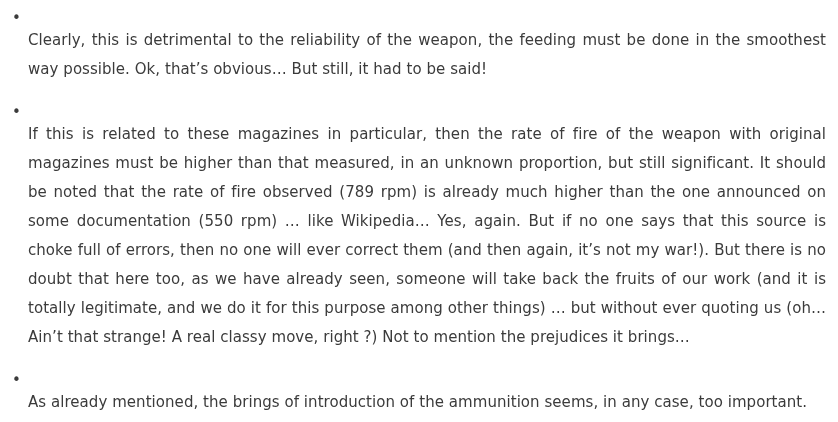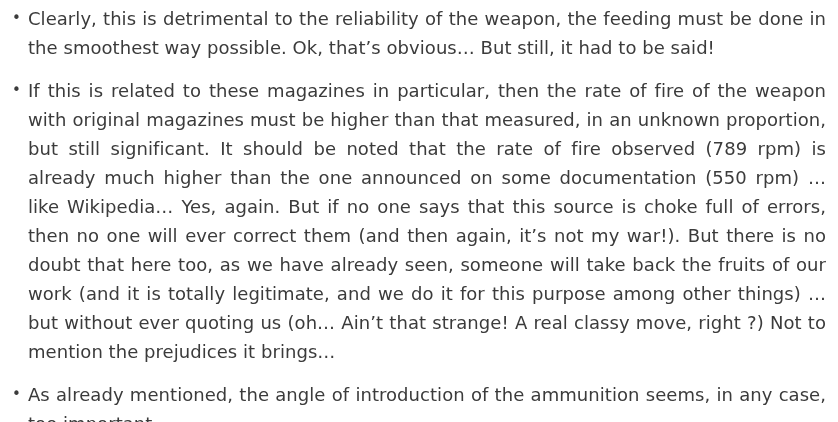--- a/index.html
+++ b/index.html
@@ -33,42 +33,43 @@
     width: 22px;
     text-align: left;
     padding-left: 6px;
     font-size: 15px;
     line-height: 29px;
     color: #3b3b3b;
     box-sizing: border-box;
   }
   .bullet-text {
     flex: 1 1 auto;
-    font-size: 18px;
+    font-size: 15px;
     line-height: 29px;
     text-align: justify;
     text-justify: inter-word;
     color: #3b3b3b;
     letter-spacing: 0.05px;
     padding-right: 4px;
+    margin-top: 22px;
   }
 </style>
 </head>
 <body>
 
 <div class="page">
 
   <div class="bullet-item">
     <div class="bullet-mark">•</div>
     <div class="bullet-text">Clearly, this is detrimental to the reliability of the weapon, the feeding must be done in the smoothest way possible. Ok, that’s obvious… But still, it had to be said!</div>
   </div>
 
   <div class="bullet-item">
     <div class="bullet-mark">•</div>
     <div class="bullet-text">If this is related to these magazines in particular, then the rate of fire of the weapon with original magazines must be higher than that measured, in an unknown proportion, but still significant. It should be noted that the rate of fire observed (789 rpm) is already much higher than the one announced on some documentation (550 rpm) … like Wikipedia… Yes, again. But if no one says that this source is choke full of errors, then no one will ever correct them (and then again, it’s not my war!). But there is no doubt that here too, as we have already seen, someone will take back the fruits of our work (and it is totally legitimate, and we do it for this purpose among other things) … but without ever quoting us (oh… Ain’t that strange! A real classy move, right ?) Not to mention the prejudices it brings…</div>
   </div>
 
   <div class="bullet-item">
     <div class="bullet-mark">•</div>
-    <div class="bullet-text">As already mentioned, the angle of introduction of the ammunition seems, in any case, too important.</div>
+    <div class="bullet-text">As already mentioned, the brings of introduction of the ammunition seems, in any case, too important.</div>
   </div>
 
 </div>
 
 </body></html>

